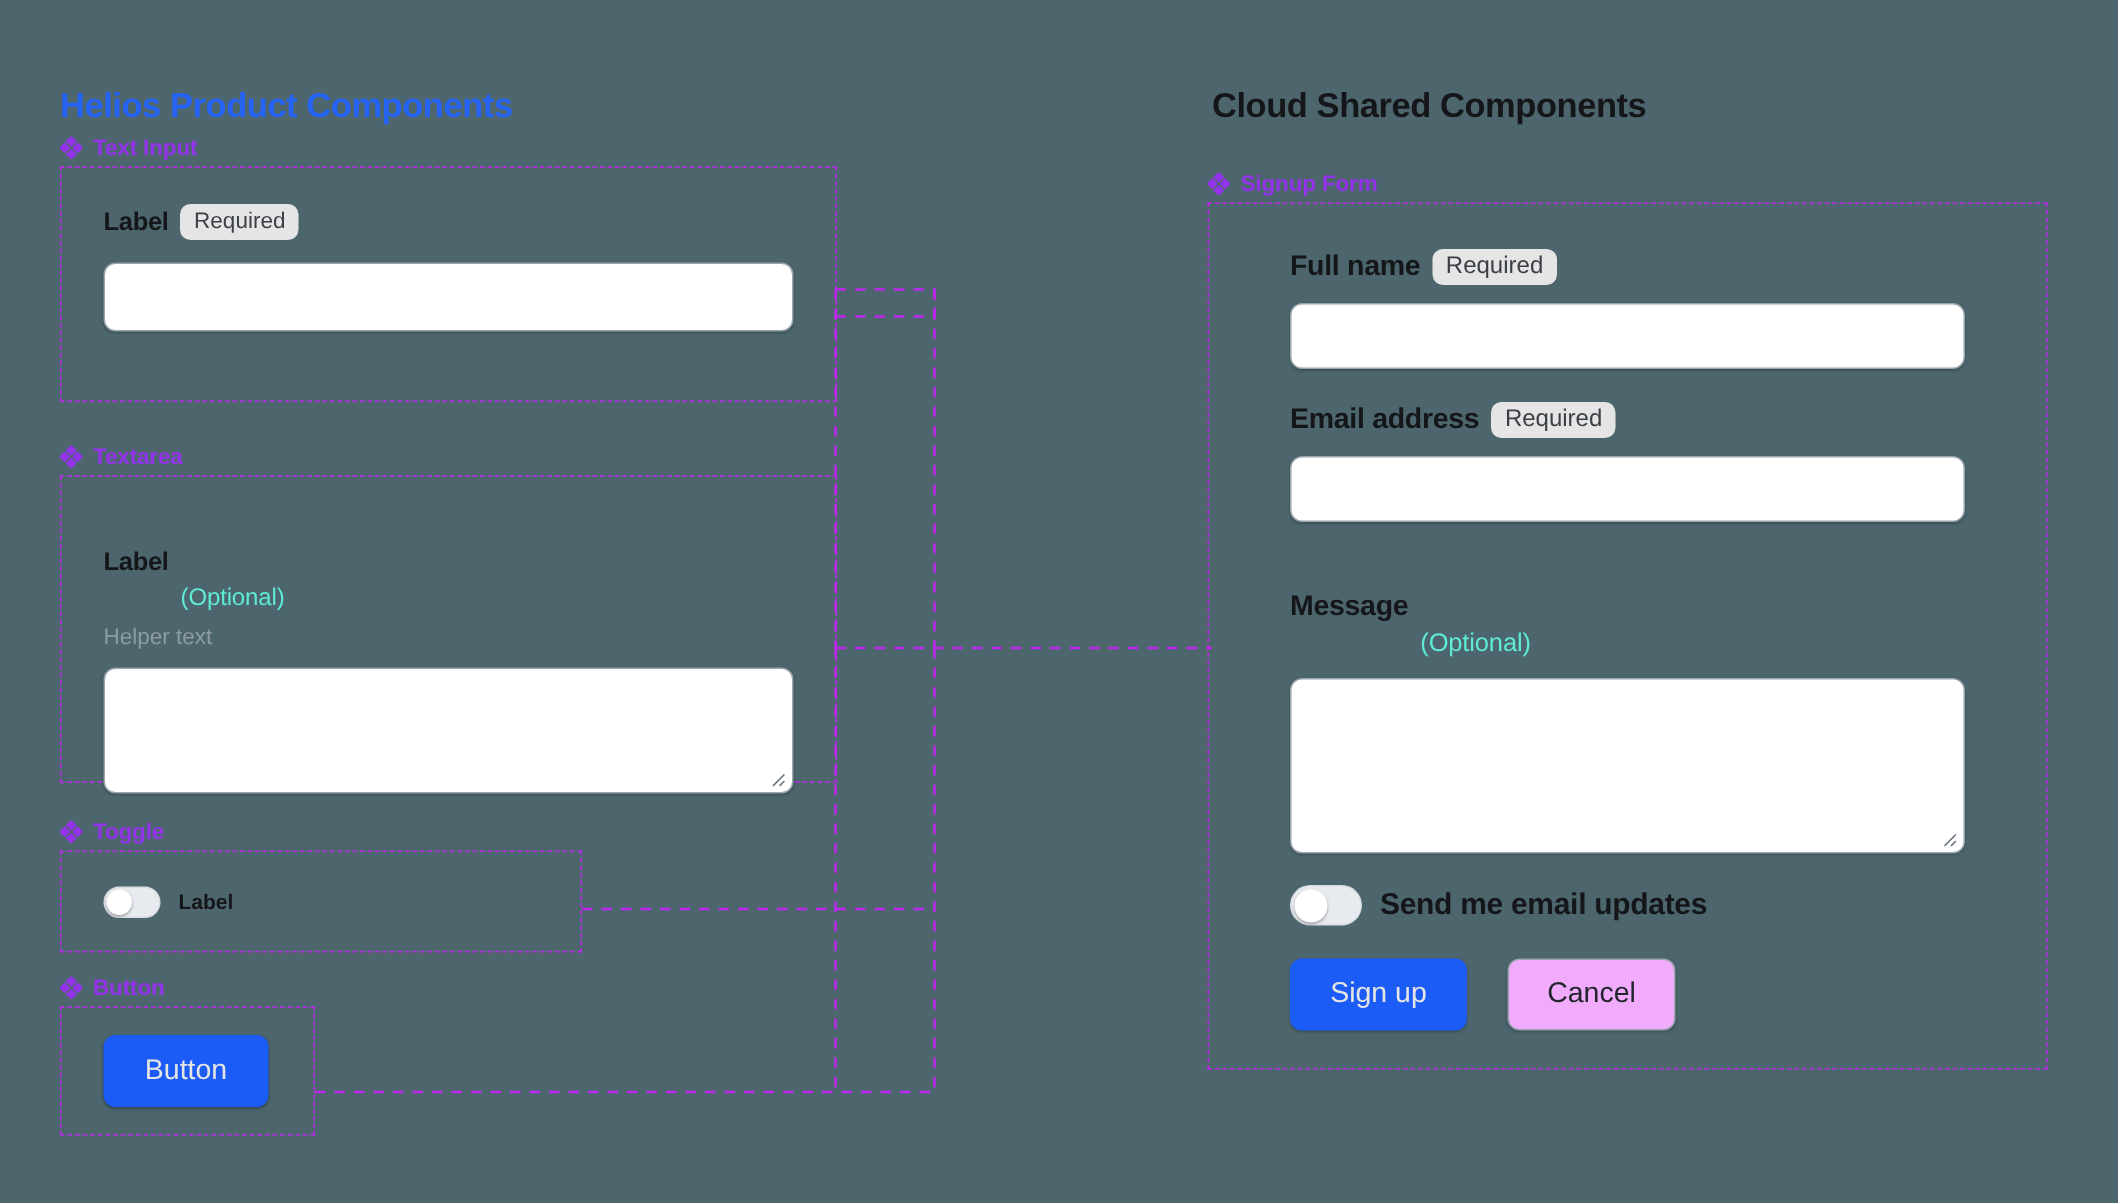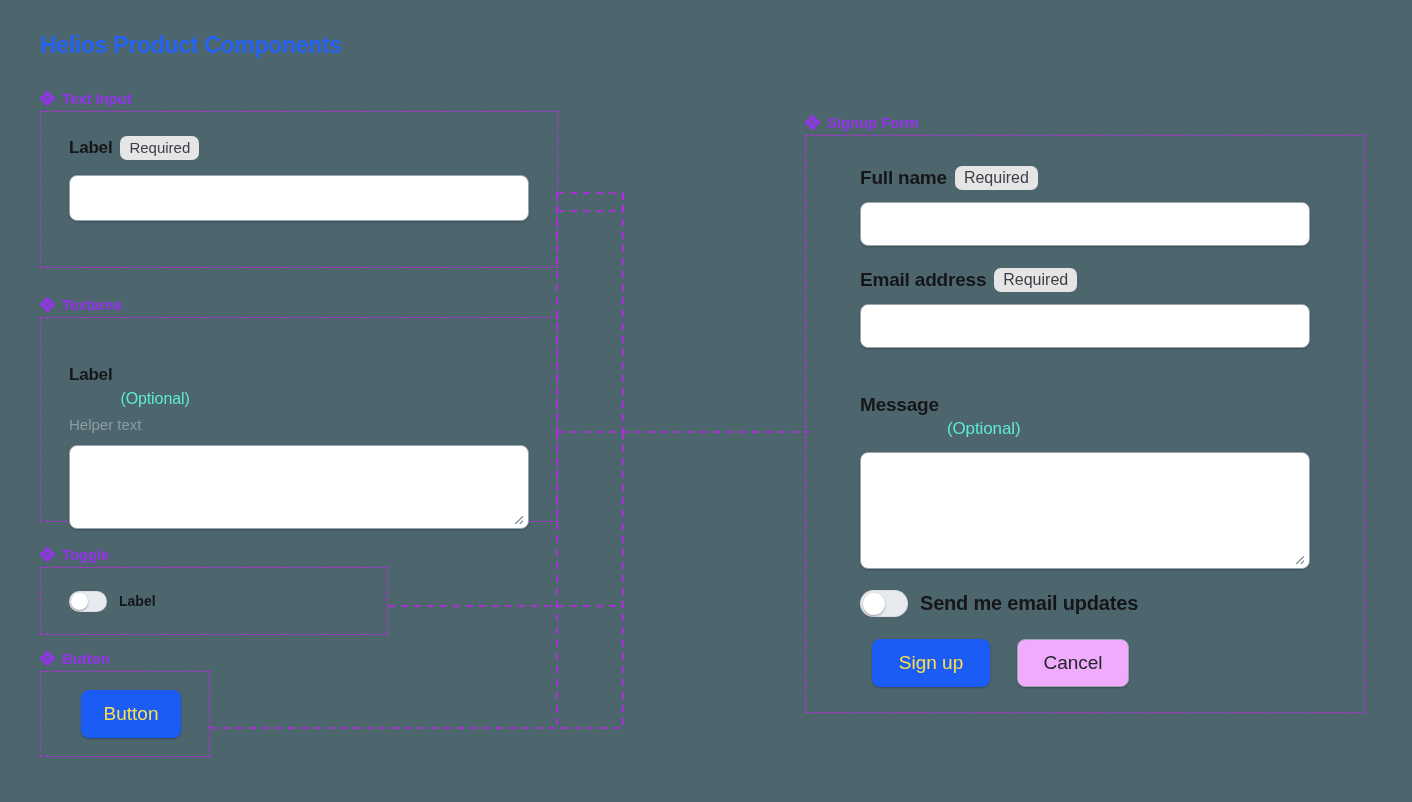--- a/index.html
+++ b/index.html
@@ -27,20 +27,21 @@
   
   .panel { position: absolute; z-index: 2; }
   .panel-left  { left: 40px; top: 30px; width: 600px; }
   .panel-right { left: 808px; top: 30px; width: 560px; }
 
   .panel-title {
     font-size: 23px;
     font-weight: bold;
     letter-spacing: -0.3px;
     line-height: 30px;
+    margin-top: 25px;
   }
   .panel-title.brand { color: #2563f5; }
   .panel-title.plain { color: #14161a; }
 
   
   .section { position: absolute; }
 
   .section-label {
     display: flex;
     align-items: center;
@@ -158,23 +159,22 @@
     font-family: "Liberation Sans", sans-serif;
     border-radius: 8px;
     cursor: pointer;
     border: none;
     display: inline-flex;
     align-items: center;
     justify-content: center;
   }
   .btn-primary {
     background: #1a5cf5;
-    color: #fde047;
+    color: #e5e5e5;
     box-shadow: 0 1px 2px rgba(10,20,30,0.35);
-    margin-left: 12px;
   }
   .btn-secondary {
     background: #f0abfc;
     color: #22262c;
     border: 1px solid #9aa4ad;
     box-shadow: 0 1px 2px rgba(10,20,30,0.3);
   }
 
   .btn-demo { width: 110px; height: 48px; font-size: 19px; }
   .btn-signup { width: 118px; height: 48px; font-size: 19px; }
@@ -294,20 +294,23 @@
           <rect x="5.2" y="9.8" width="5.6" height="5.6" transform="rotate(45 8 12.6)"></rect>
         </g>
       </svg>
       <span>Button</span>
     </div>
     <div class="dash-box" style="width:170px; height:86px; padding:0 28px; display:flex; align-items:center;">
       <button class="btn btn-primary btn-demo">Button</button>
     </div>
   </div>
 
+  <div class="panel panel-right">
+    <div class="panel-title plain">Cloud Shared Components</div>
+  </div>
 
   <div class="section" style="left:805px; top:112px; width:560px;">
     <div class="section-label">
       <svg class="diamond-icon" viewBox="0 0 16 16">
         <g fill="#9333ea">
           <rect x="5.2" y="0.6" width="5.6" height="5.6" transform="rotate(45 8 3.4)"></rect>
           <rect x="0.6" y="5.2" width="5.6" height="5.6" transform="rotate(45 3.4 8)"></rect>
           <rect x="9.8" y="5.2" width="5.6" height="5.6" transform="rotate(45 12.6 8)"></rect>
           <rect x="5.2" y="9.8" width="5.6" height="5.6" transform="rotate(45 8 12.6)"></rect>
         </g>

